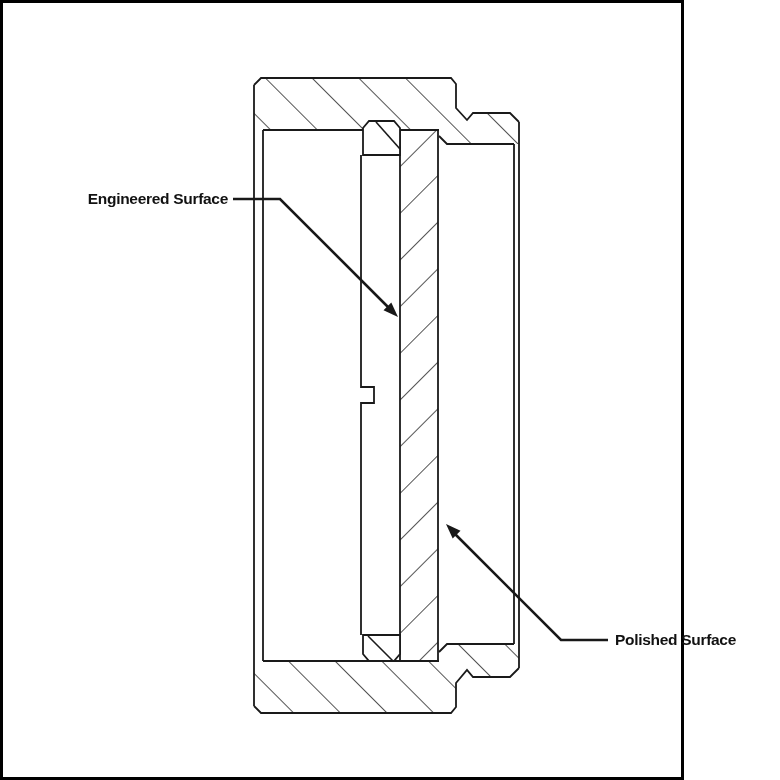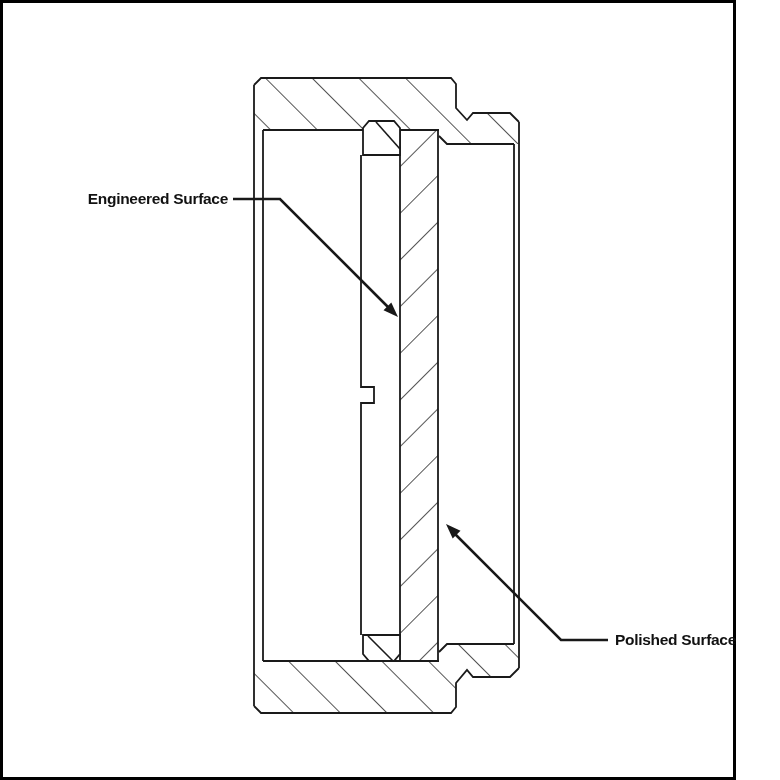--- a/index.html
+++ b/index.html
@@ -1,17 +1,17 @@
 <!DOCTYPE html>
 <html><head>
 <meta charset="utf-8">
 <style>
   html, body { margin: 0; padding: 0; background: #ffffff; }
   #canvas {
-    width: 736px; height: 780px;
+    width: 684px; height: 780px;
     box-sizing: border-box;
     border: 3px solid #000000;
     background: #ffffff;
     position: relative;
     font-family: "Liberation Sans", sans-serif;
   }
   svg { display: block; }
   .geo   { fill: none; stroke: #1a1a1a; stroke-width: 1.8px; stroke-linejoin: miter; }
   .thin  { fill: none; stroke: #1a1a1a; stroke-width: 1.6px; }
   .white { fill: #ffffff; stroke: #1a1a1a; stroke-width: 1.8px; }

